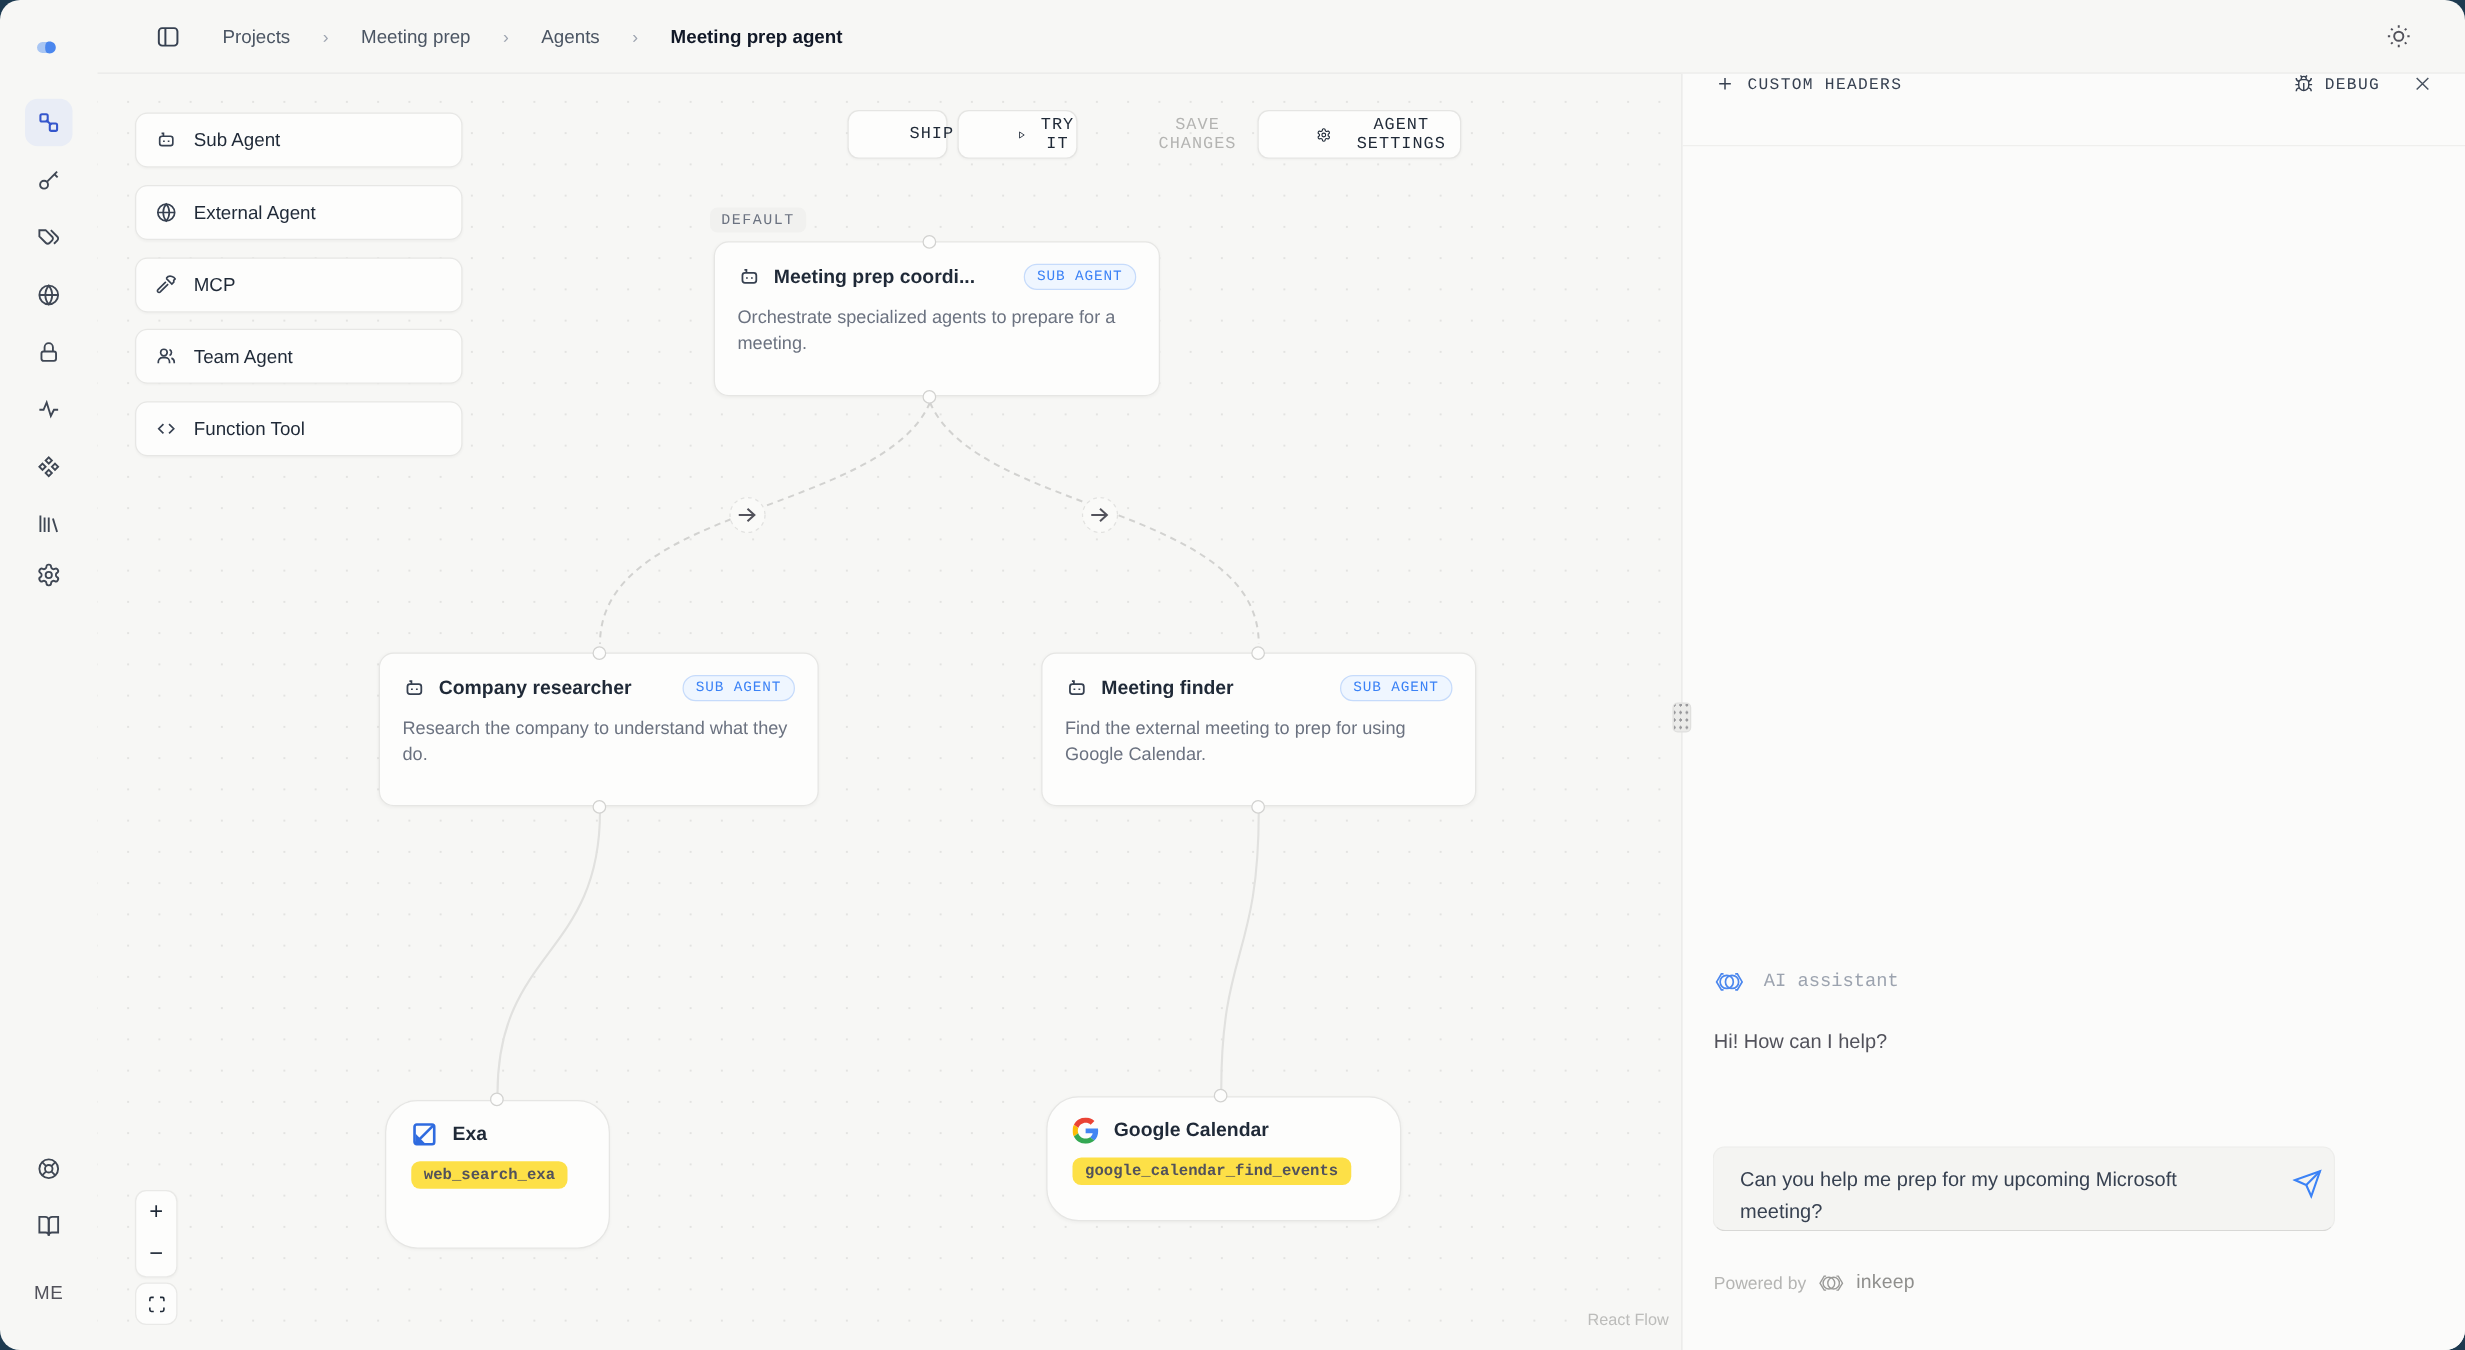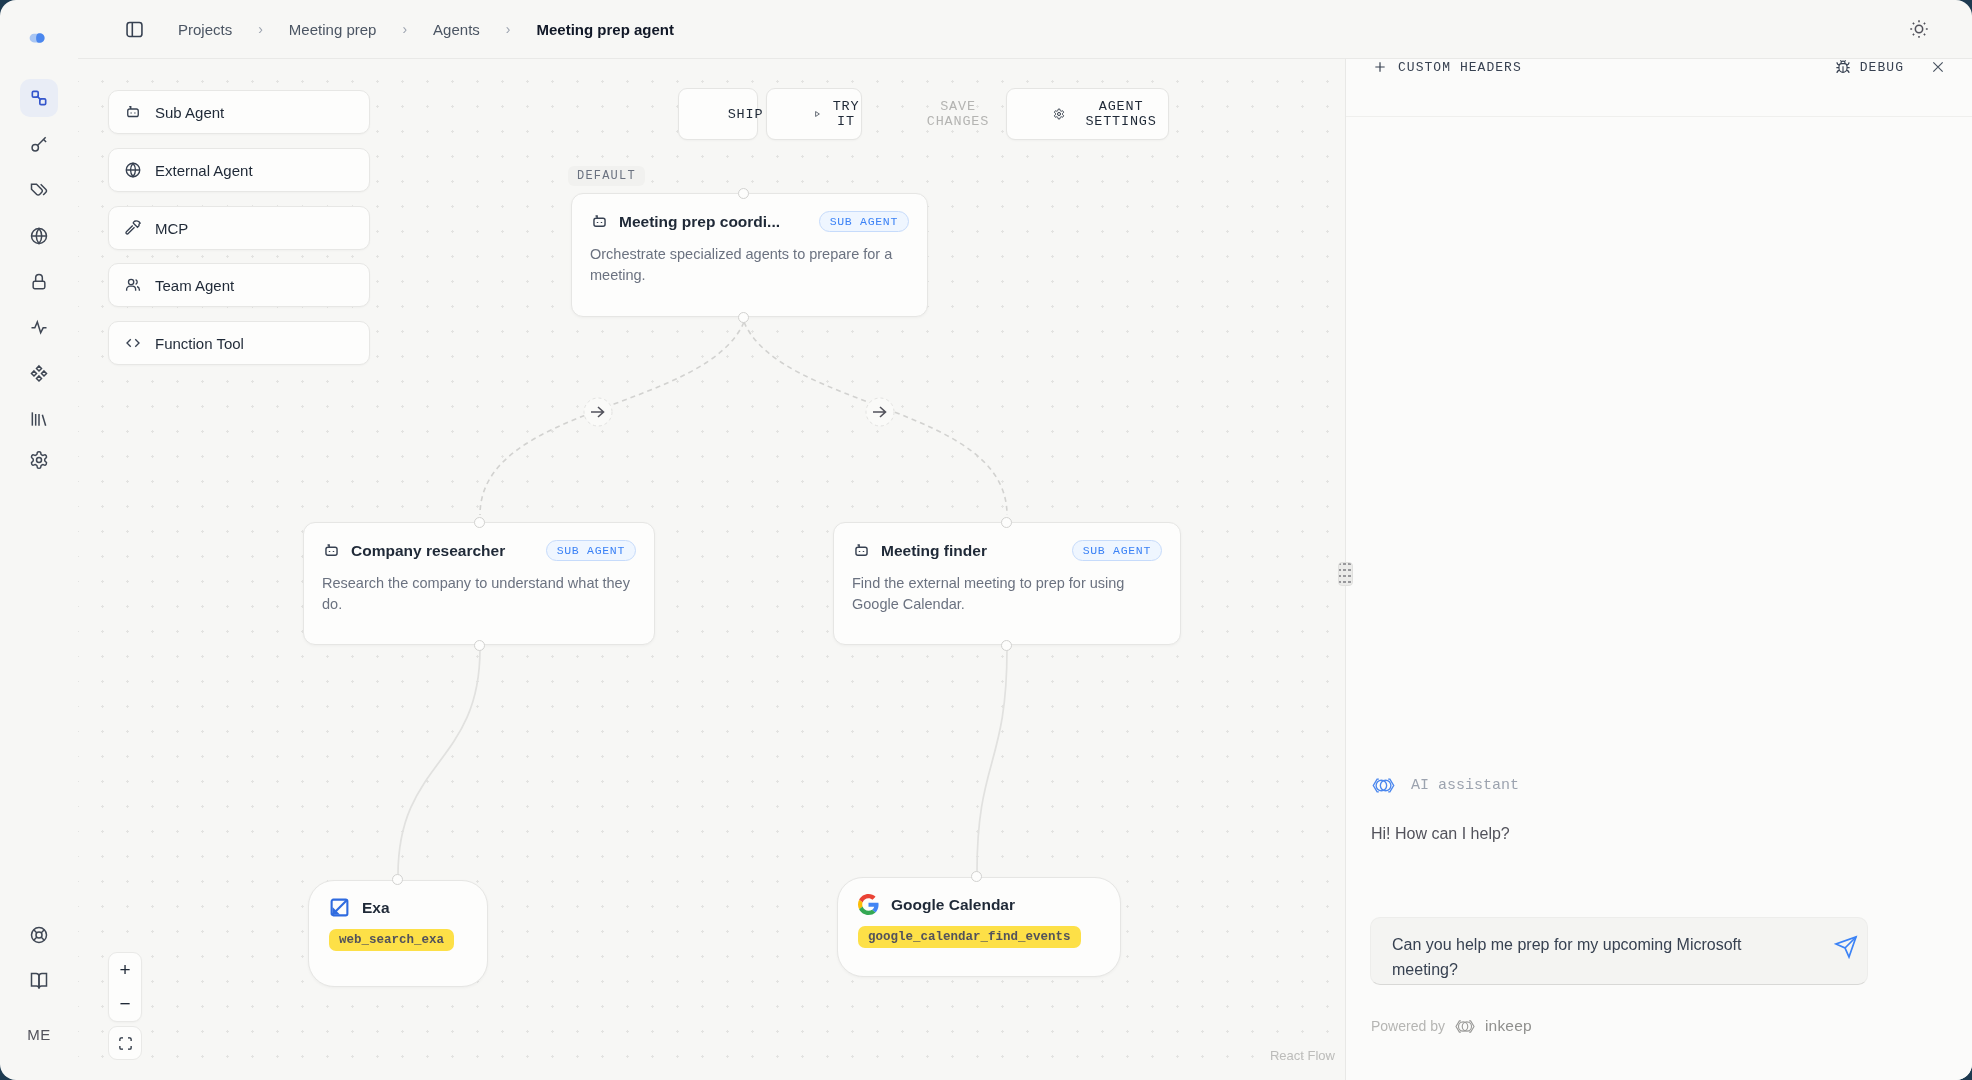--- a/index.html
+++ b/index.html
@@ -21,21 +21,21 @@
   .rail-item.active { background:#e9edf6; color:#3556cc; }
   .rail svg { width:20px; height:20px; }
   .avatar-me { position:absolute; left:20px; top:1026px; width:38px; text-align:center; font-size:15px; color:#52525b; letter-spacing:.5px; }
 
   
   .palette-item { position:absolute; left:108px; width:262px; height:44px; background:#fdfdfc; border:1px solid #e7e7e5; border-radius:10px; display:flex; align-items:center; gap:13px; padding:0 15px; box-shadow:0 1px 2px rgba(0,0,0,.03); cursor:grab; z-index:4; }
   .palette-item svg { width:18px; height:18px; color:#374151; flex:none; }
   .palette-item .lbl { font-size:15px; font-weight:500; color:#1f2937; }
 
   
-  .tbtn { position:absolute; top:88px; height:52px; background:#fdfdfc; border:1px solid #e5e5e3; border-radius:9px; display:flex; align-items:center; justify-content:center; gap:9px; font-family:"Liberation Mono","DejaVu Sans Mono",monospace; font-size:13.5px; letter-spacing:.06em; color:#1f2937; cursor:pointer; z-index:4; box-shadow:0 1px 2px rgba(0,0,0,.03);padding-left:46px;}
+  .tbtn { position:absolute; top:88px; height:39px; background:#fdfdfc; border:1px solid #e5e5e3; border-radius:9px; display:flex; align-items:center; justify-content:center; gap:9px; font-family:"Liberation Mono","DejaVu Sans Mono",monospace; font-size:13.5px; letter-spacing:.06em; color:#1f2937; cursor:pointer; z-index:4; box-shadow:0 1px 2px rgba(0,0,0,.03);padding-left:46px;}
   .tbtn svg { width:16px; height:16px; }
   .tbtn.ghost { background:transparent; border-color:transparent; box-shadow:none; color:#b4b4b2; }
 
   
   .canvas { position:absolute; left:78px; top:59px; width:1267px; bottom:0;
     background-image:radial-gradient(#e3e3e1 1.1px, transparent 1.1px);
     background-size:25px 25px; background-position:12px 10px; }
   .edges { position:absolute; inset:0; z-index:1; pointer-events:none; }
   .rf-attribution { position:absolute; left:1225px; top:1048px; width:110px; text-align:right; font-size:13px; color:#bcbcba; z-index:4; }
 
@@ -315,21 +315,21 @@
           <rect x="5" y="8" width="14" height="10" rx="2.5"></rect>
           <path d="M9 8V5h-2"></path>
           <path d="M9.5 12.5v1.5M14.5 12.5v1.5"></path>
         </svg>
       <span class="node-title">Meeting finder</span>
       <span class="badge">SUB AGENT</span>
     </div>
     <div class="node-desc">Find the external meeting to prep for using Google Calendar.</div>
   </div>
 
-  <div class="tool-node" style="left:308px;top:880px;width:180px;height:107px">
+  <div class="tool-node" style="left:308px;top:880px;width:180px;height:119px">
     <div class="tool-head">
       <svg class="logo" viewBox="0 0 24 24">
           <rect x="3" y="3" width="18" height="18" rx="2" fill="none" stroke="#2f6bdf" stroke-width="2.4"></rect>
           <path d="M20 4 4 20" stroke="#2f6bdf" stroke-width="2.4"></path>
           <path d="M4 11.5 12.5 20 H4 Z" fill="#2f6bdf"></path>
         </svg>
       <span class="tool-title">Exa</span>
     </div>
     <span class="tool-chip">web_search_exa</span>
   </div>

